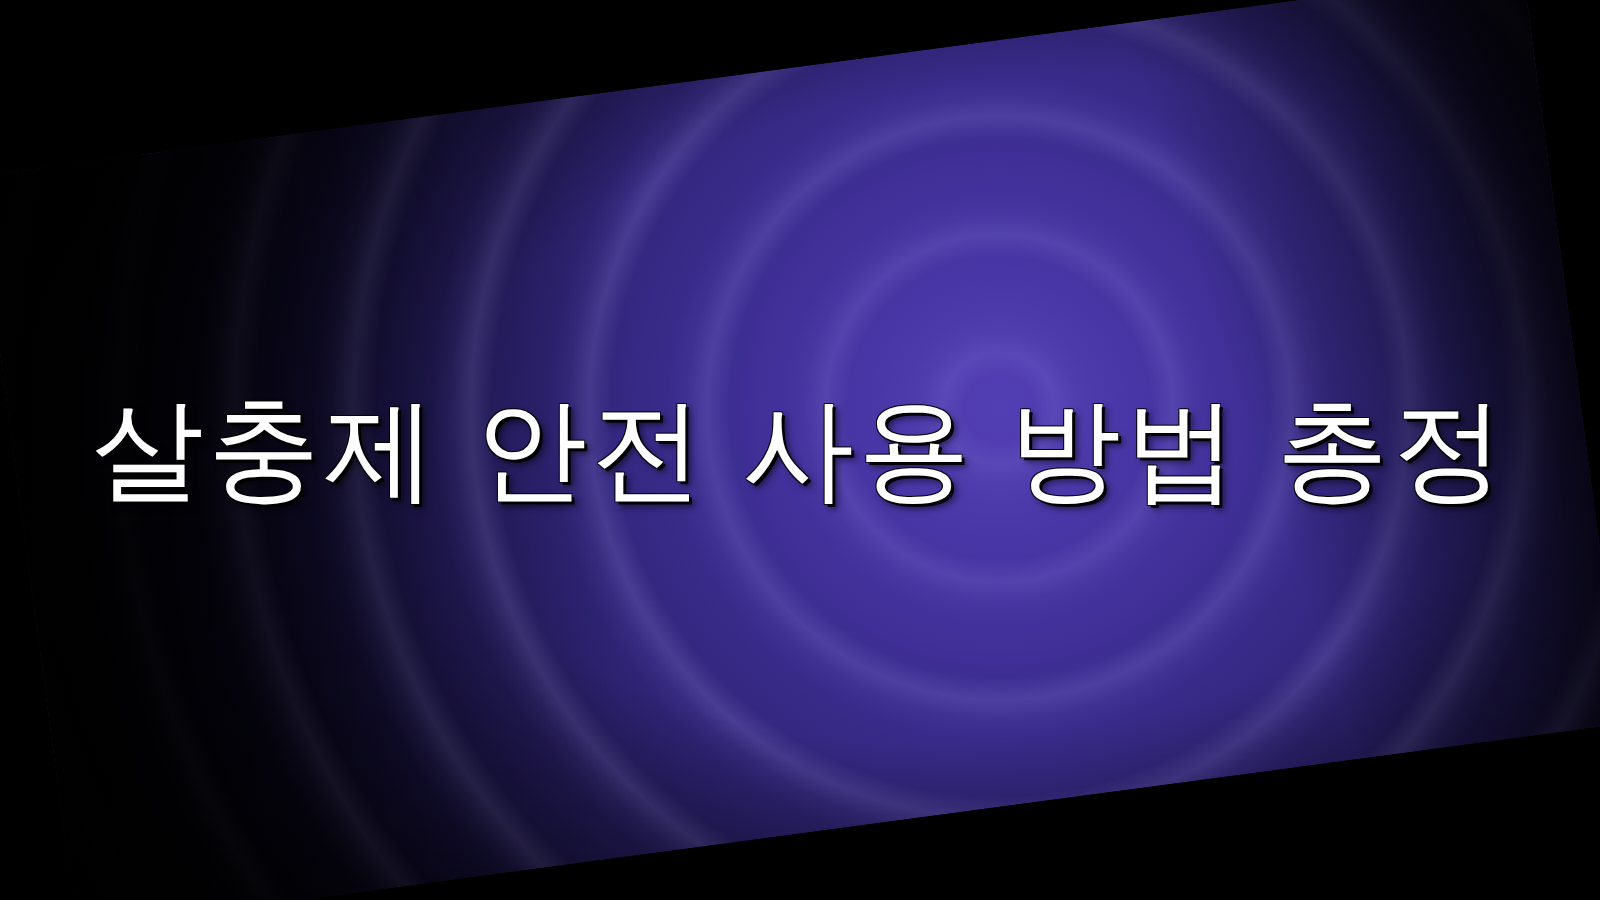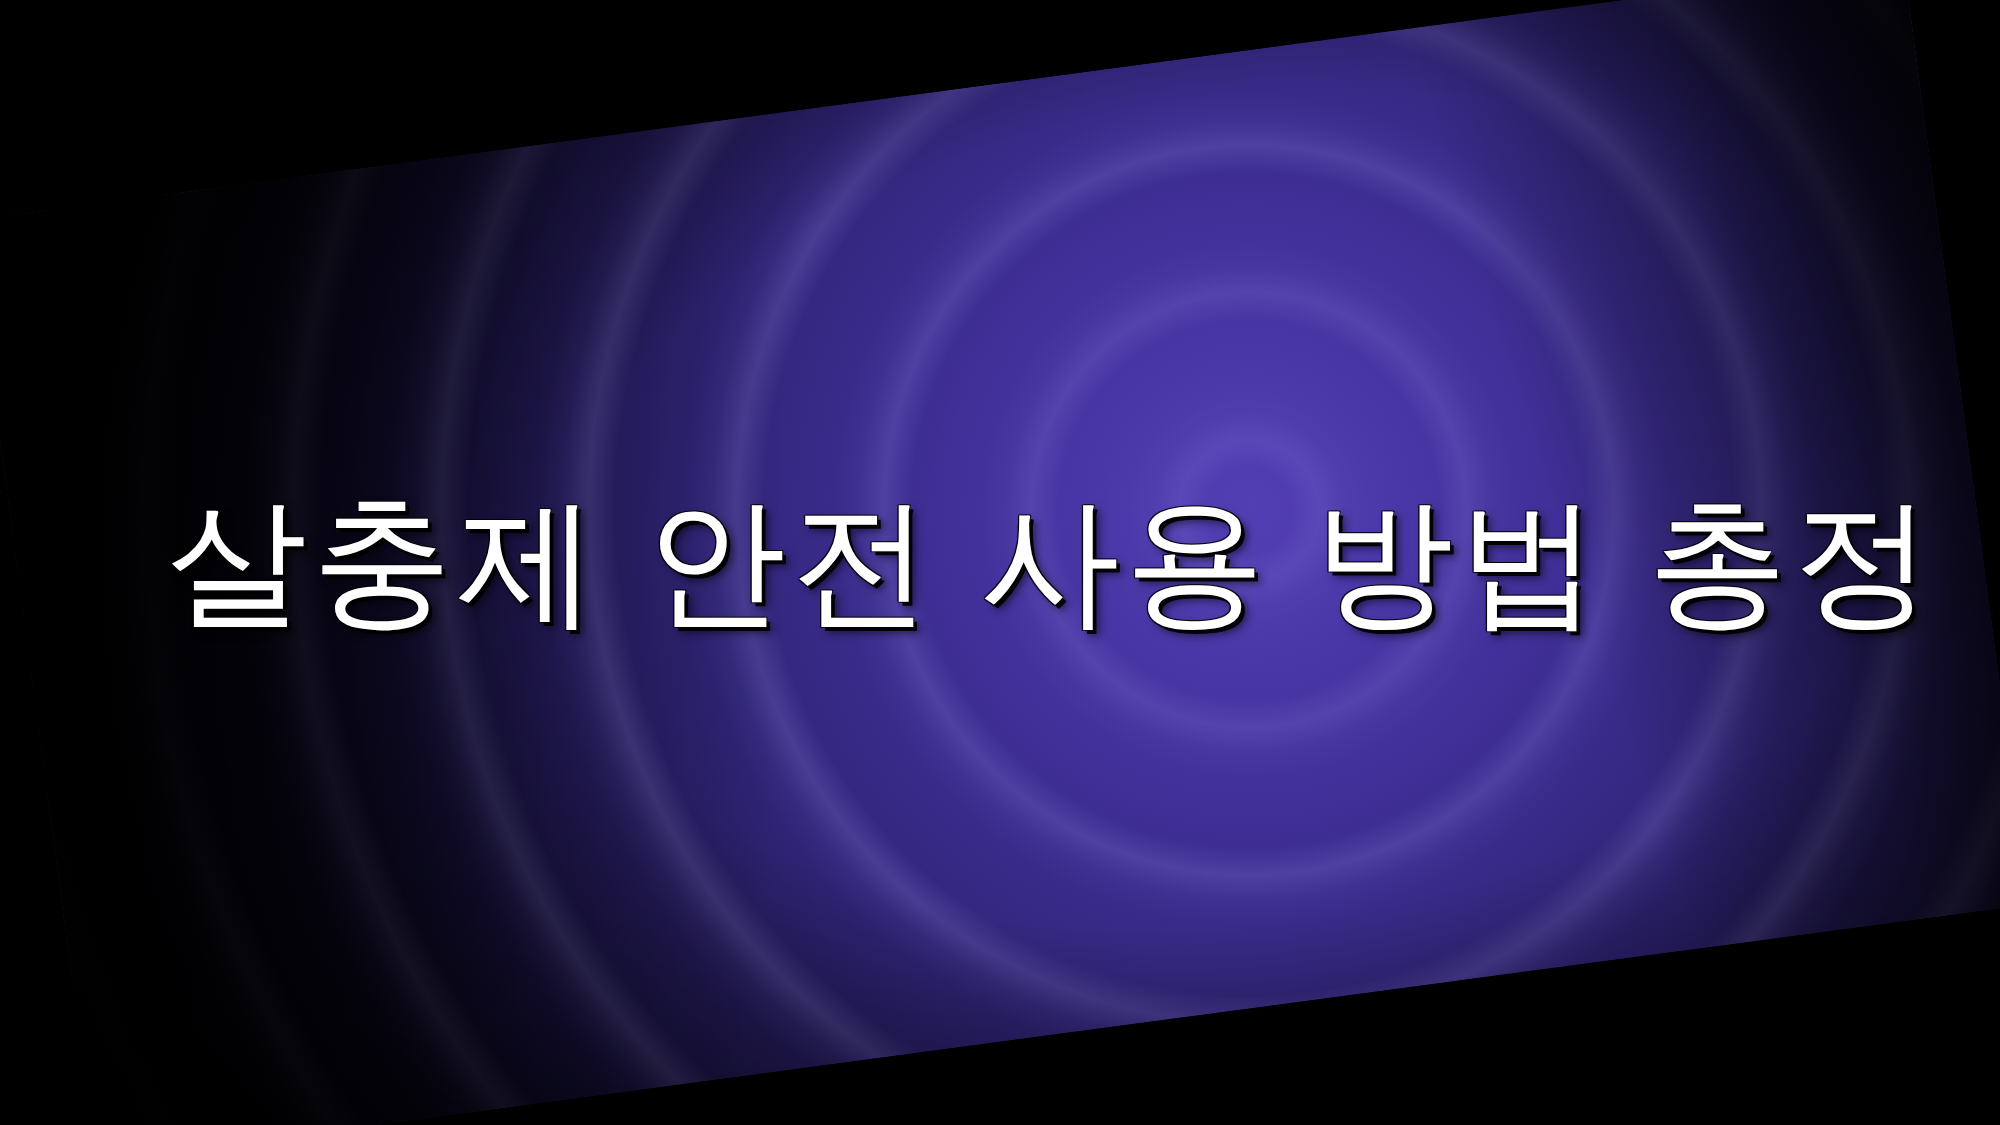--- a/index.html
+++ b/index.html
@@ -121,21 +121,21 @@
     width: 1600px;
     height: 900px;
     display: flex;
     flex-direction: column;
     justify-content: center;
     align-items: center;
     pointer-events: none;
   }
   .title-line {
     width: 1500px;
-    text-align: right;
+    text-align: center;
     color: #ffffff;
     font-size: 112px;
     line-height: 1.42;
     font-weight: 400;
     letter-spacing: 1px;
     white-space: nowrap;
     font-family: "Liberation Sans", "DejaVu Sans", sans-serif;
     text-shadow:
       3px 3px 0 rgba(0,0,0,0.92),
       -1px -1px 0 rgba(0,0,0,0.75),

